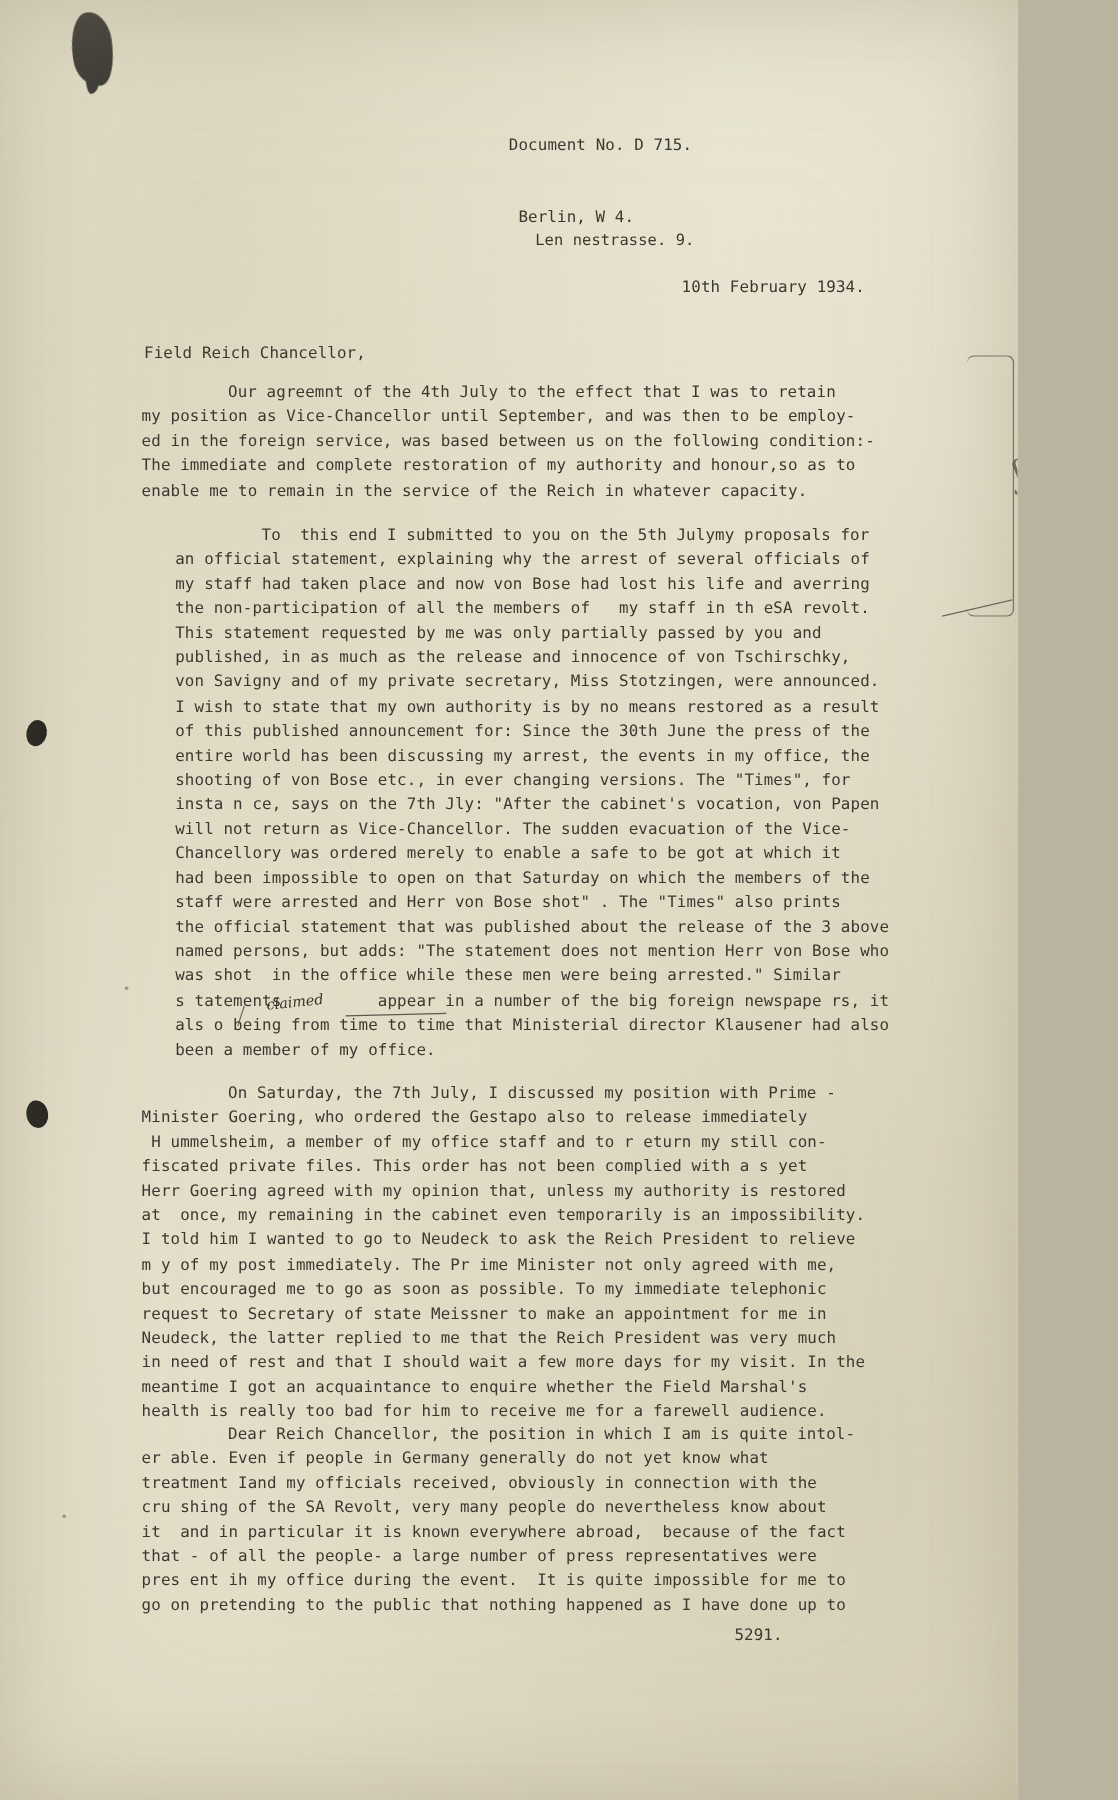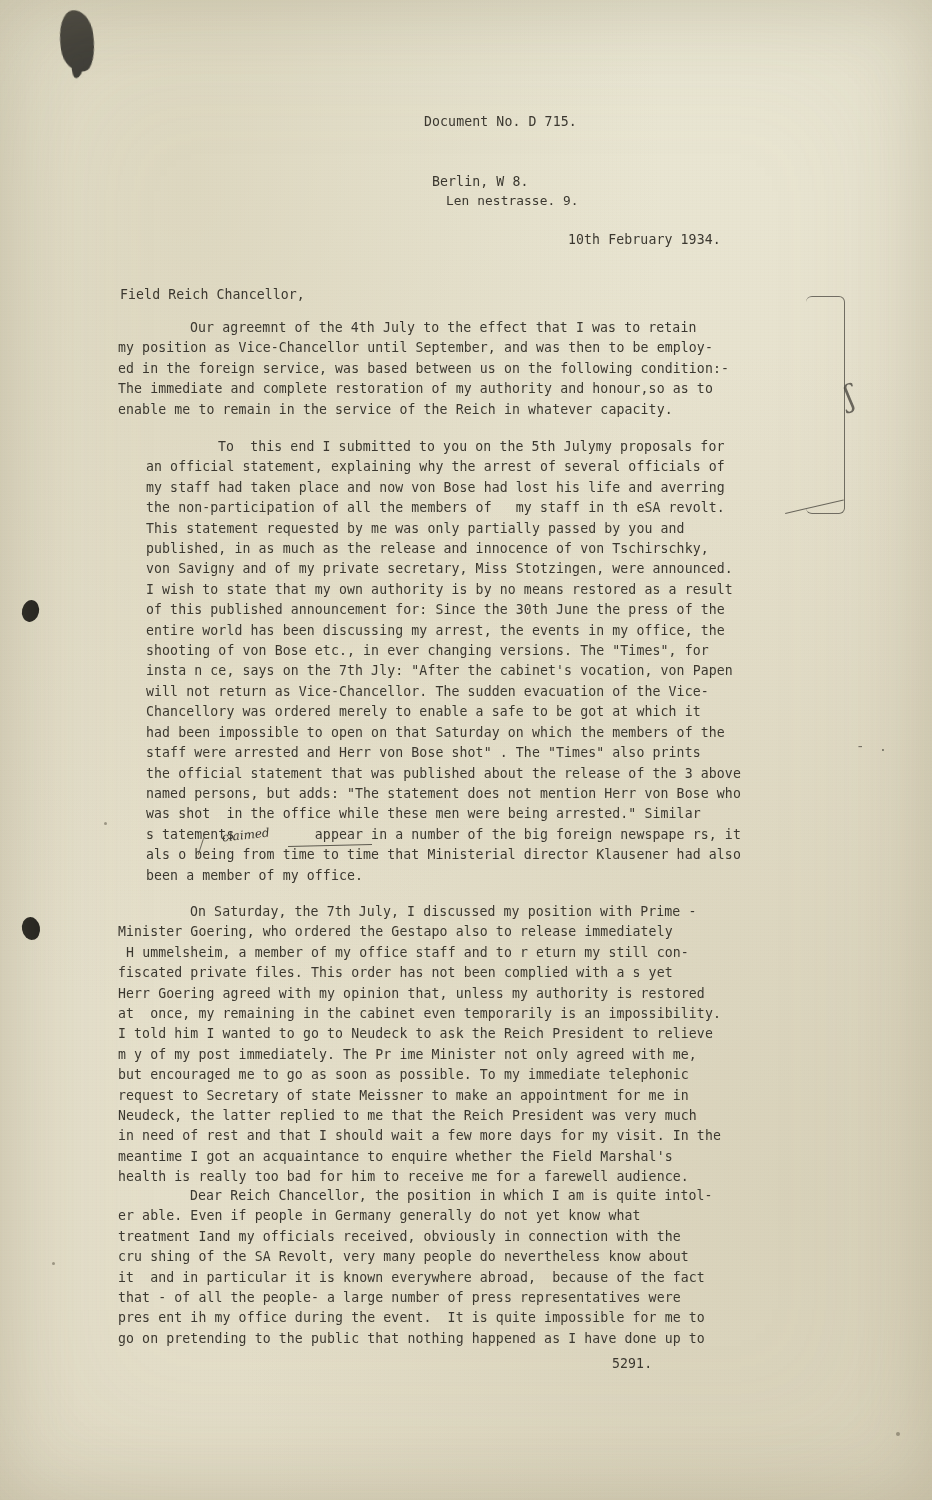--- a/index.html
+++ b/index.html
@@ -8,21 +8,21 @@
     background: #b9b39f;
   }
   body {
     width: 932px;
     height: 1500px;
     overflow: hidden;
     font-family: "DejaVu Sans Mono", monospace;
   }
   .page {
     position: relative;
-    width: 932px;
+    width: 848px;
     height: 1500px;
     background: #e9e5d2;
     background-image:
       radial-gradient(ellipse at 20% 12%, rgba(210,202,175,0.55) 0%, rgba(210,202,175,0) 45%),
       radial-gradient(ellipse at 85% 80%, rgba(205,198,172,0.5) 0%, rgba(205,198,172,0) 50%),
       linear-gradient(160deg, #ecead8 0%, #e6e1cd 40%, #e2dcc6 100%);
     box-sizing: border-box;
     overflow: hidden;
   }
   
@@ -230,21 +230,21 @@
 
   <div class="ink-blot-1"></div>
   <div class="punch-1"></div>
   <div class="punch-2"></div>
 
   <div class="speck" style="left:104px;top:822px;width:3px;height:3px;"></div>
   <div class="speck" style="left:896px;top:1432px;width:4px;height:4px;"></div>
   <div class="speck" style="left:52px;top:1262px;width:3px;height:3px;"></div>
 
   <div class="typed doc-no">Document No. D 715.</div>
-  <div class="typed addr-city">Berlin, W 8.</div>
+  <div class="typed addr-city">Berlin, W 4.</div>
   <div class="typed addr-street">Len nestrasse. 9.</div>
   <div class="typed date">10th February 1934.</div>
   <div class="typed salutation">Field Reich Chancellor,</div>
 
   <div class="typed para p1"><span class="indent"></span><span>Our agreemnt of the 4th July to the effect that I was to retain
 my position as Vice-Chancellor until September, and was then to be employ-
 ed in the foreign service, was based between us on the following condition:-
 The immediate and complete restoration of my authority and honour,so as to
 enable me to remain in the service of the Reich in whatever capacity.</span></div>
 

